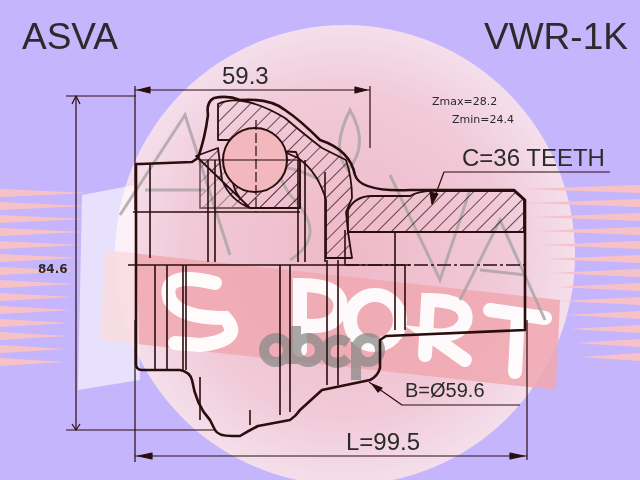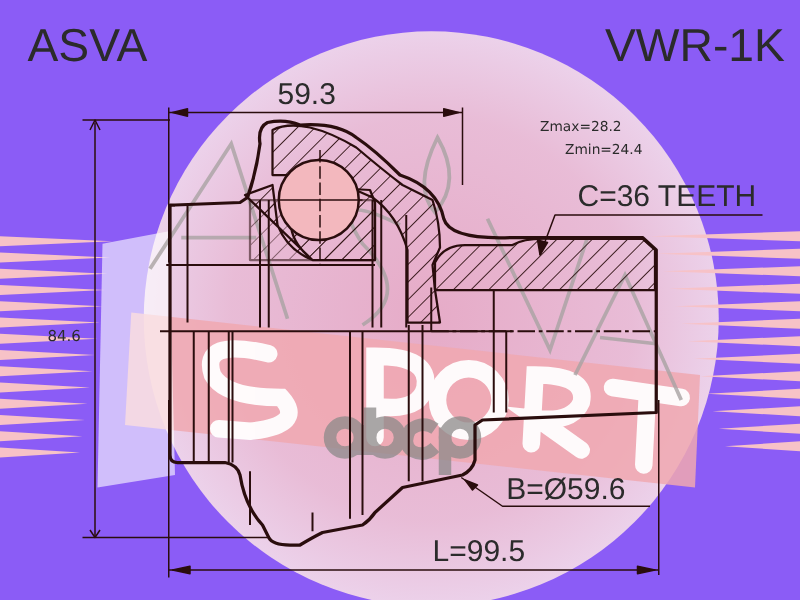--- a/index.html
+++ b/index.html
@@ -1,34 +1,34 @@
 <!DOCTYPE html>
 <html><head>
   <meta charset="utf-8">
   <style>
     html, body { margin: 0; padding: 0; background: #ffffff; }
     #canvas {
       position: relative;
       width: 640px; height: 480px;
       overflow: hidden;
-      background: #8b5cf6;
+      background: #c4b5fd;
       font-family: "Liberation Sans", "DejaVu Sans", sans-serif;
     }
     #canvas svg { position: absolute; left: 0; top: 0; }
     .label {
       position: absolute;
       color: #2b2b2b;
       white-space: nowrap;
       line-height: 1;
     }
     .brand { font-size: 37px; top: 18px; letter-spacing: 0px; }
     .brand-left { left: 22px; }
     .brand-right { left: 484px; }
     .dim-lg { font-size: 26px; text-align: right; }
-    .dim-sm { font-size: 12px; font-family: "DejaVu Sans", sans-serif; }
+    .dim-sm { font-size: 12px; font-family: "DejaVu Sans", sans-serif; font-weight: bold; }
     .zspec { font-size: 11px; font-family: "DejaVu Sans", sans-serif; }
   </style>
 </head>
 <body>
 
 <div id="canvas">
 
   <svg width="640" height="480" viewBox="0 0 640 480">
 
     <defs>
@@ -190,16 +190,16 @@
   </svg>
 
   <div class="label brand brand-left">ASVA</div>
   <div class="label brand brand-right">VWR-1K</div>
 
   <div class="label dim-lg" style="left:222px; top:64px; font-size:24px;">59.3</div>
   <div class="label dim-sm" style="left:38px; top:263px;">84.6</div>
   <div class="label zspec" style="left:432px; top:96px;">Zmax=28.2</div>
   <div class="label zspec" style="left:452px; top:114px;">Zmin=24.4</div>
   <div class="label dim-lg" style="left:443px; top:146px; font-size:24px;margin-left:19px;">C=36 TEETH</div>
-  <div class="label dim-lg" style="left:405px; top:380px; font-size:24px;">B=Ø59.6</div>
+  <div class="label dim-lg" style="left:405px; top:380px; font-size:20px;">B=Ø59.6</div>
   <div class="label dim-lg" style="left:346px; top:430px; font-size:24px;">L=99.5</div>
 
 </div>
 
 </body></html>

